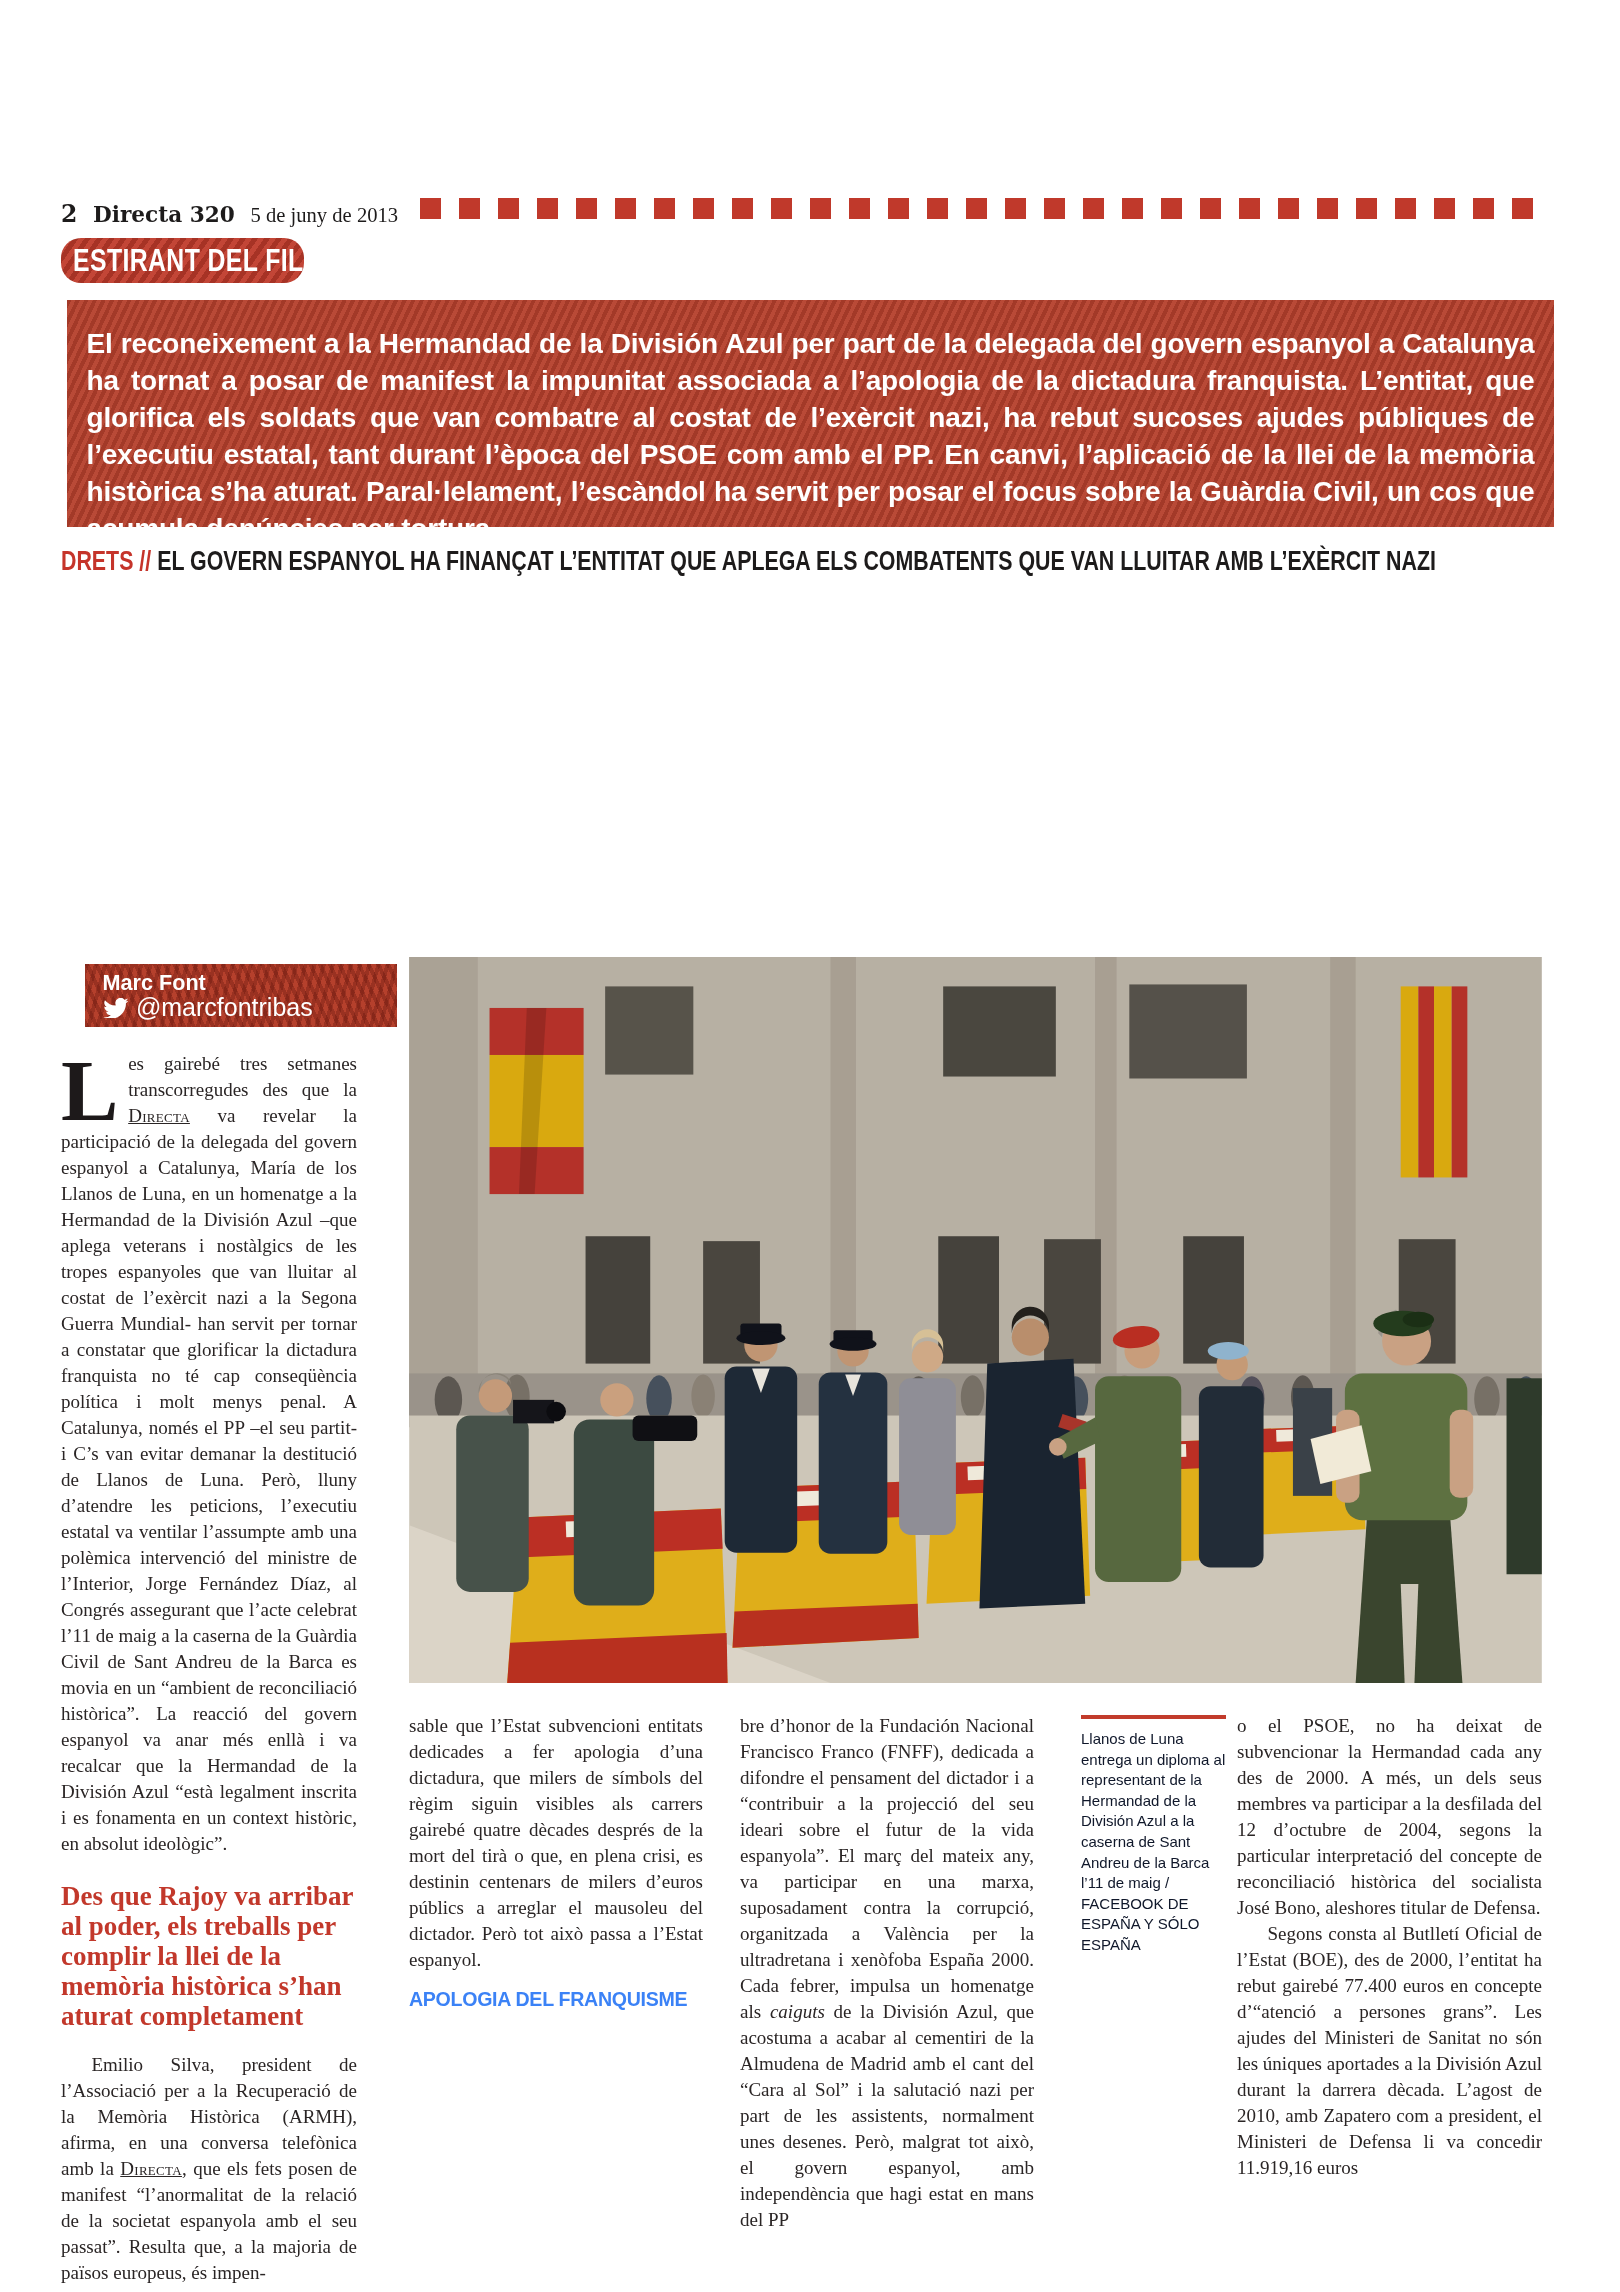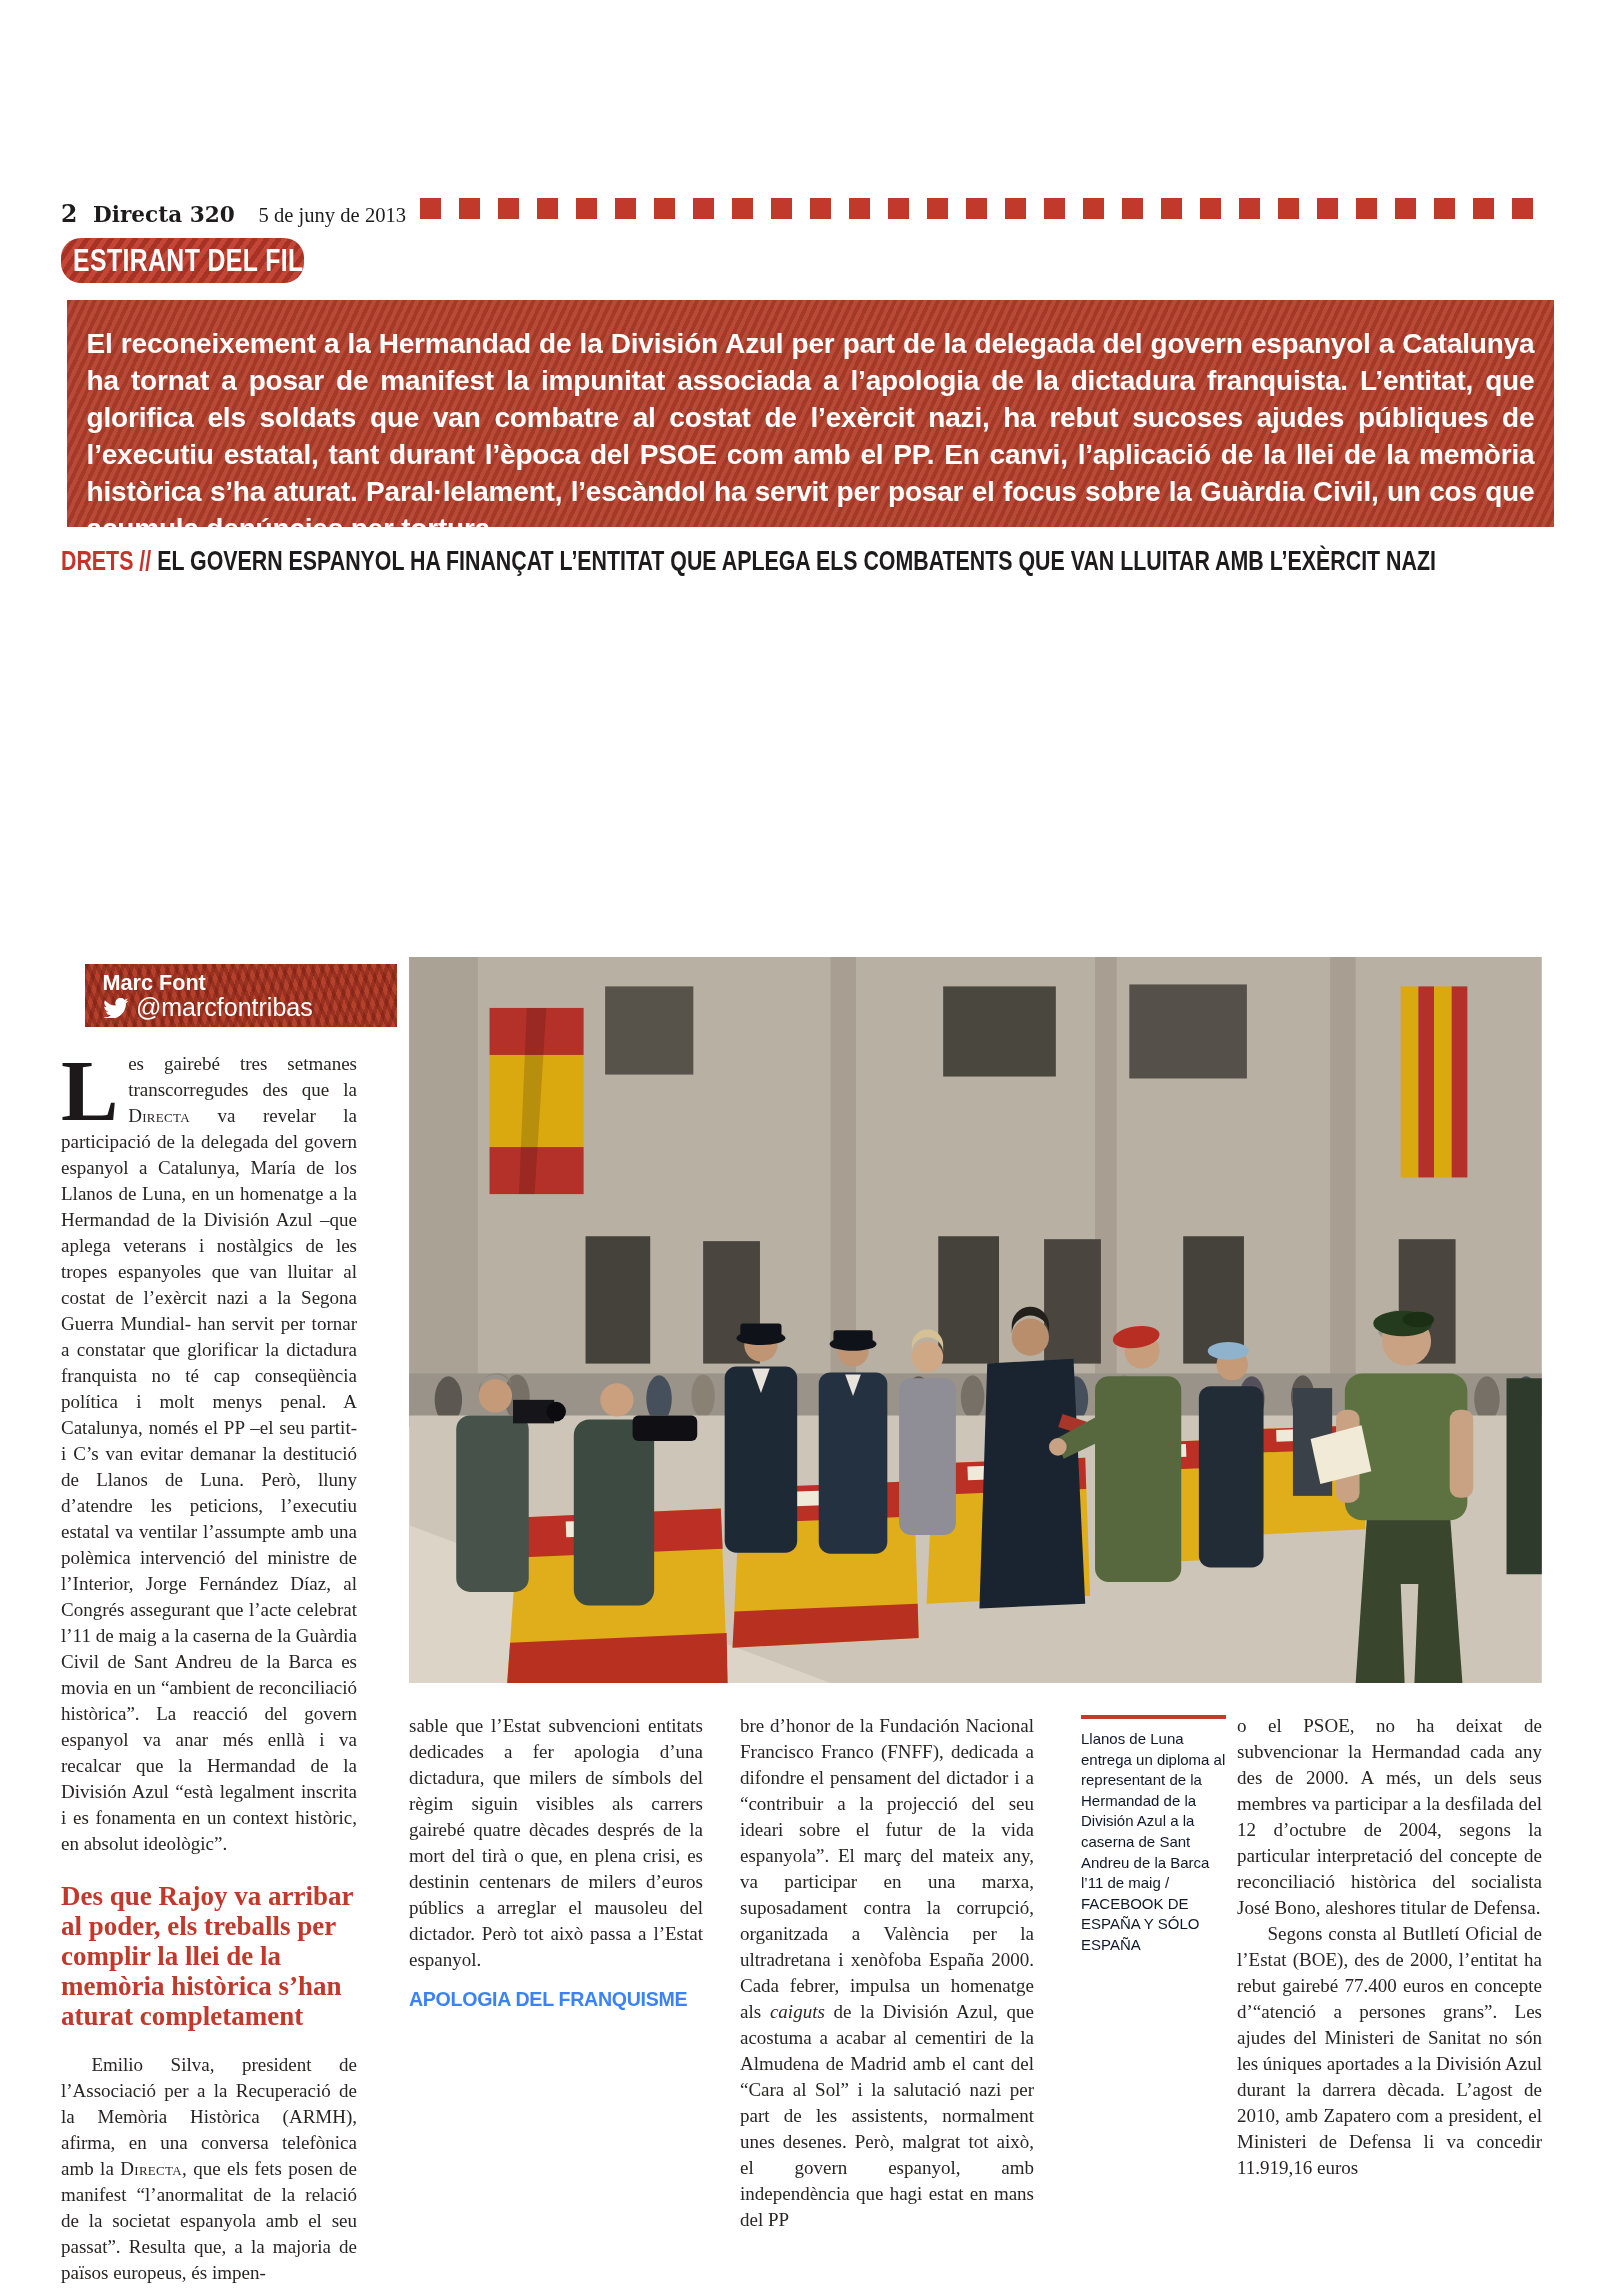--- a/index.html
+++ b/index.html
@@ -3,21 +3,21 @@
 <meta charset="utf-8">
 <style>
   html,body{margin:0;padding:0;background:#ffffff;}
   .page{position:relative;width:1620px;height:2293px;background:#fff;overflow:hidden;
         font-family:"Liberation Sans",sans-serif;color:#231f20;}
 
   
   .header-meta{position:absolute;left:61px;top:200px;display:flex;align-items:baseline;gap:15.7px;}
   .pagenum{font-family:"DejaVu Serif",serif;font-weight:bold;font-size:23.5px;color:#1d1b1b;}
   .masthead{font-family:"DejaVu Serif",serif;font-weight:bold;font-size:21.6px;color:#1d1b1b;}
-  .issue-date{font-family:"Liberation Serif",serif;font-size:20.6px;color:#1d1b1b;margin-left:8px;}
+  .issue-date{font-family:"Liberation Serif",serif;font-size:20.6px;color:#1d1b1b;}
   .dotline{position:absolute;left:420px;top:198px;width:1129px;height:20.6px;
            background:repeating-linear-gradient(90deg,#c0392b 0 20.6px,transparent 20.6px 39px);}
 
   
   .section-label{position:absolute;left:61px;top:238px;width:243px;height:45px;box-sizing:border-box;
       background-color:#bf3a2a;
       background-image:repeating-linear-gradient(125deg,rgba(0,0,0,.13) 0 4.9px,rgba(255,255,255,.06) 4.9px 9.8px);
       display:flex;align-items:center;padding-left:11.8px;border-radius:20px;}
   .section-label span{color:#fff;font-weight:bold;font-size:31px;white-space:nowrap;
       transform:scaleX(.8);transform-origin:left center;letter-spacing:0.5px;}
@@ -66,21 +66,21 @@
   #col2{left:409px;top:1713px;width:294px;}
   #col3{left:740px;top:1713px;width:294px;}
   #col5{left:1237px;top:1713px;width:305px;}
   .dropcap{float:left;font-family:"Liberation Serif",serif;font-weight:bold;font-size:86px;line-height:69px;
       padding:5.9px 9.8px 0 0;color:#1d191a;}
   .col-subhead{font-family:"Liberation Serif",serif;font-weight:bold;font-size:27px;line-height:30px;
       color:#c2382b;margin:23.5px 0 21.6px;text-align:left;}
   .franq-head{font-family:"Liberation Sans",sans-serif;font-weight:bold;font-size:19.6px;letter-spacing:-0.3px;
       color:#3b82f6;margin:12.7px 0 4.9px;text-align:left;}
   .indent{text-indent:1.6em;}
-  .sc{font-variant-caps:small-caps;letter-spacing:0.3px;}
+  .sc{font-variant-caps:small-caps;letter-spacing:0.3px;text-decoration:underline;}
   .it{font-style:italic;}
 </style>
 </head>
 <body>
 
 <div class="page">
 
   <div class="header-meta">
     <span class="pagenum">2</span>
     <span class="masthead">Directa 320</span>

